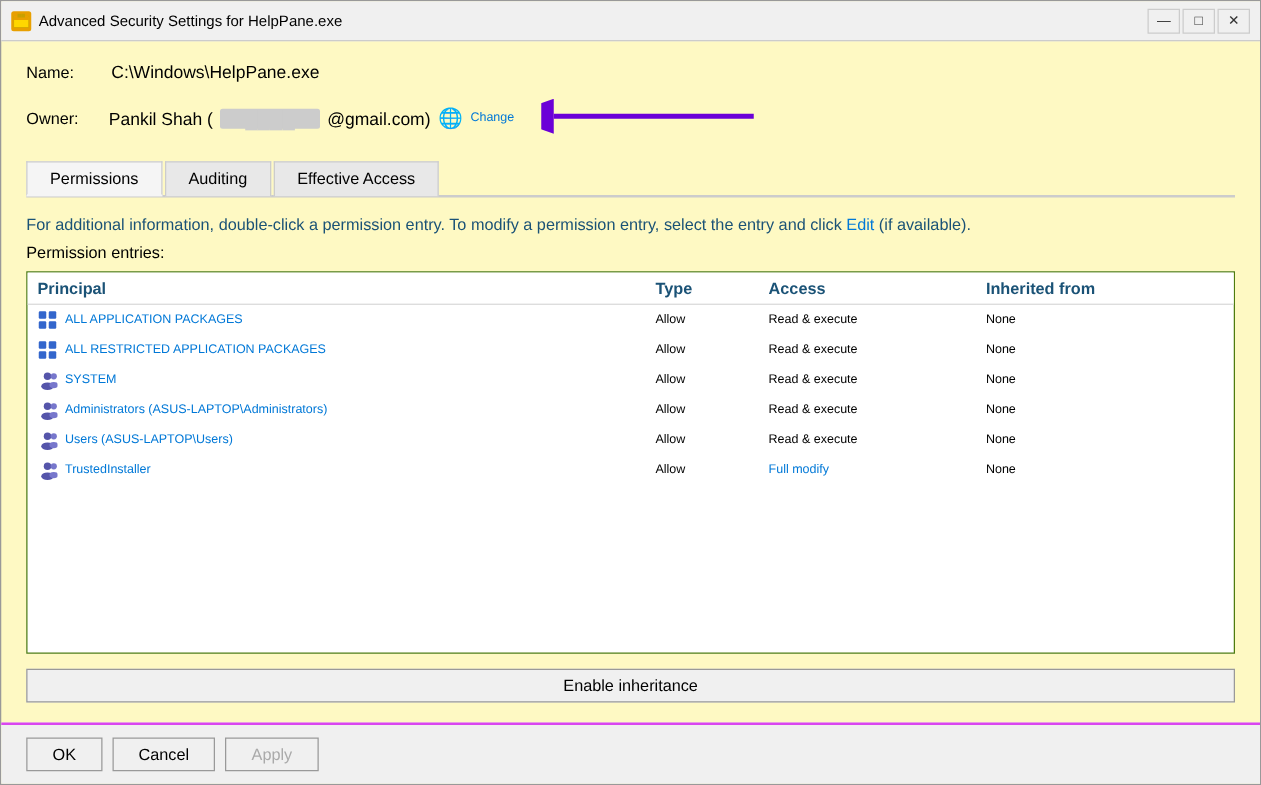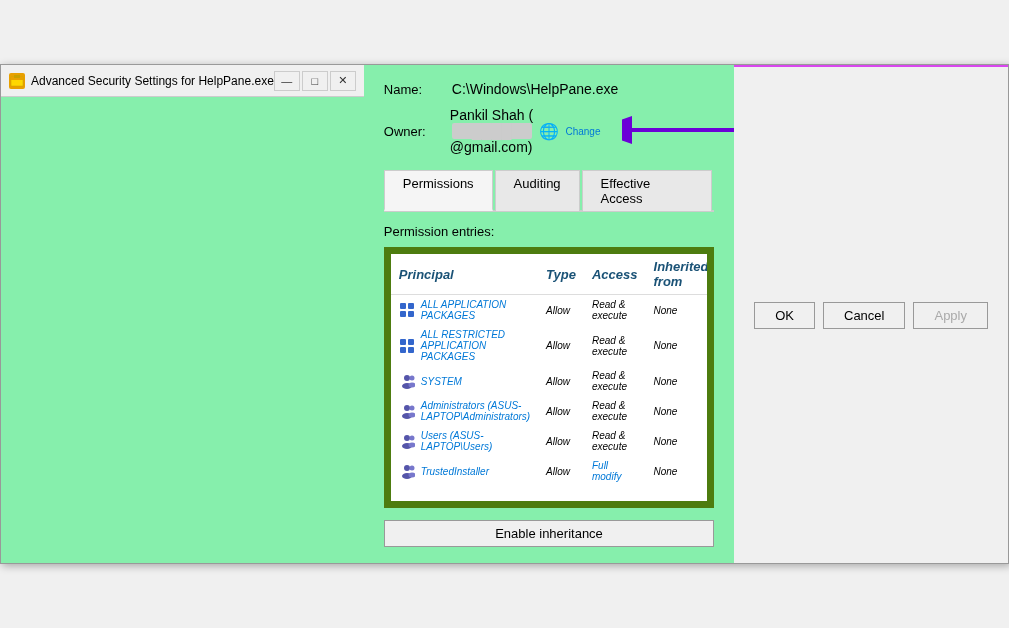--- a/index.html
+++ b/index.html
@@ -8,26 +8,26 @@
       font-size: 13px;
       background: #f0f0f0;
       display: flex;
       justify-content: center;
       align-items: center;
       width: 1009px;
       height: 628px;
     }
     .window {
       width: 1009px;
-      height: 500px;
-      background: #86efac;
+      height: 628px;
+      background: #fef9c3;
       border: 1px solid #999;
       box-shadow: 2px 2px 8px rgba(0,0,0,0.3);
       display: flex;
-      flex-direction: row;
+      flex-direction: column;
     }
     .title-bar {
       background: #f0f0f0;
       border-bottom: 1px solid #ccc;
       display: flex;
       align-items: center;
       padding: 6px 8px;
       height: 32px;
       user-select: none;
     }
@@ -134,25 +134,24 @@
     .info-text .edit-link {
       color: #0078d7;
     }
 
     .section-label {
       font-size: 13px;
       margin-top: 4px;
     }
 
     .permissions-table-container {
-      border: 7px solid #4d7c0f;
+      border: 1px solid #4d7c0f;
       overflow-y: auto;
       flex: 1;
       background: white;
-      font-style: italic;
     }
     .permissions-table {
       width: 100%;
       border-collapse: collapse;
     }
     .permissions-table thead tr {
       background: white;
     }
     .permissions-table th {
       text-align: left;
@@ -297,20 +296,23 @@
       <div class="tab">
         <span>Auditing</span>
       </div>
       <div class="tab">
         <span>Effective Access</span>
       </div>
     </div>
 
     <div>
 
+      <p class="info-text">
+        <span>For additional information, double-click a permission entry. To modify a permission entry, select the entry and click </span><span class="edit-link">Edit</span><span> (if available).</span>
+      </p>
 
       <p class="section-label">Permission entries:</p>
     </div>
 
     <div class="permissions-table-container">
       <table class="permissions-table">
         <thead>
           <tr>
             <th>Principal</th>
             <th>Type</th>

